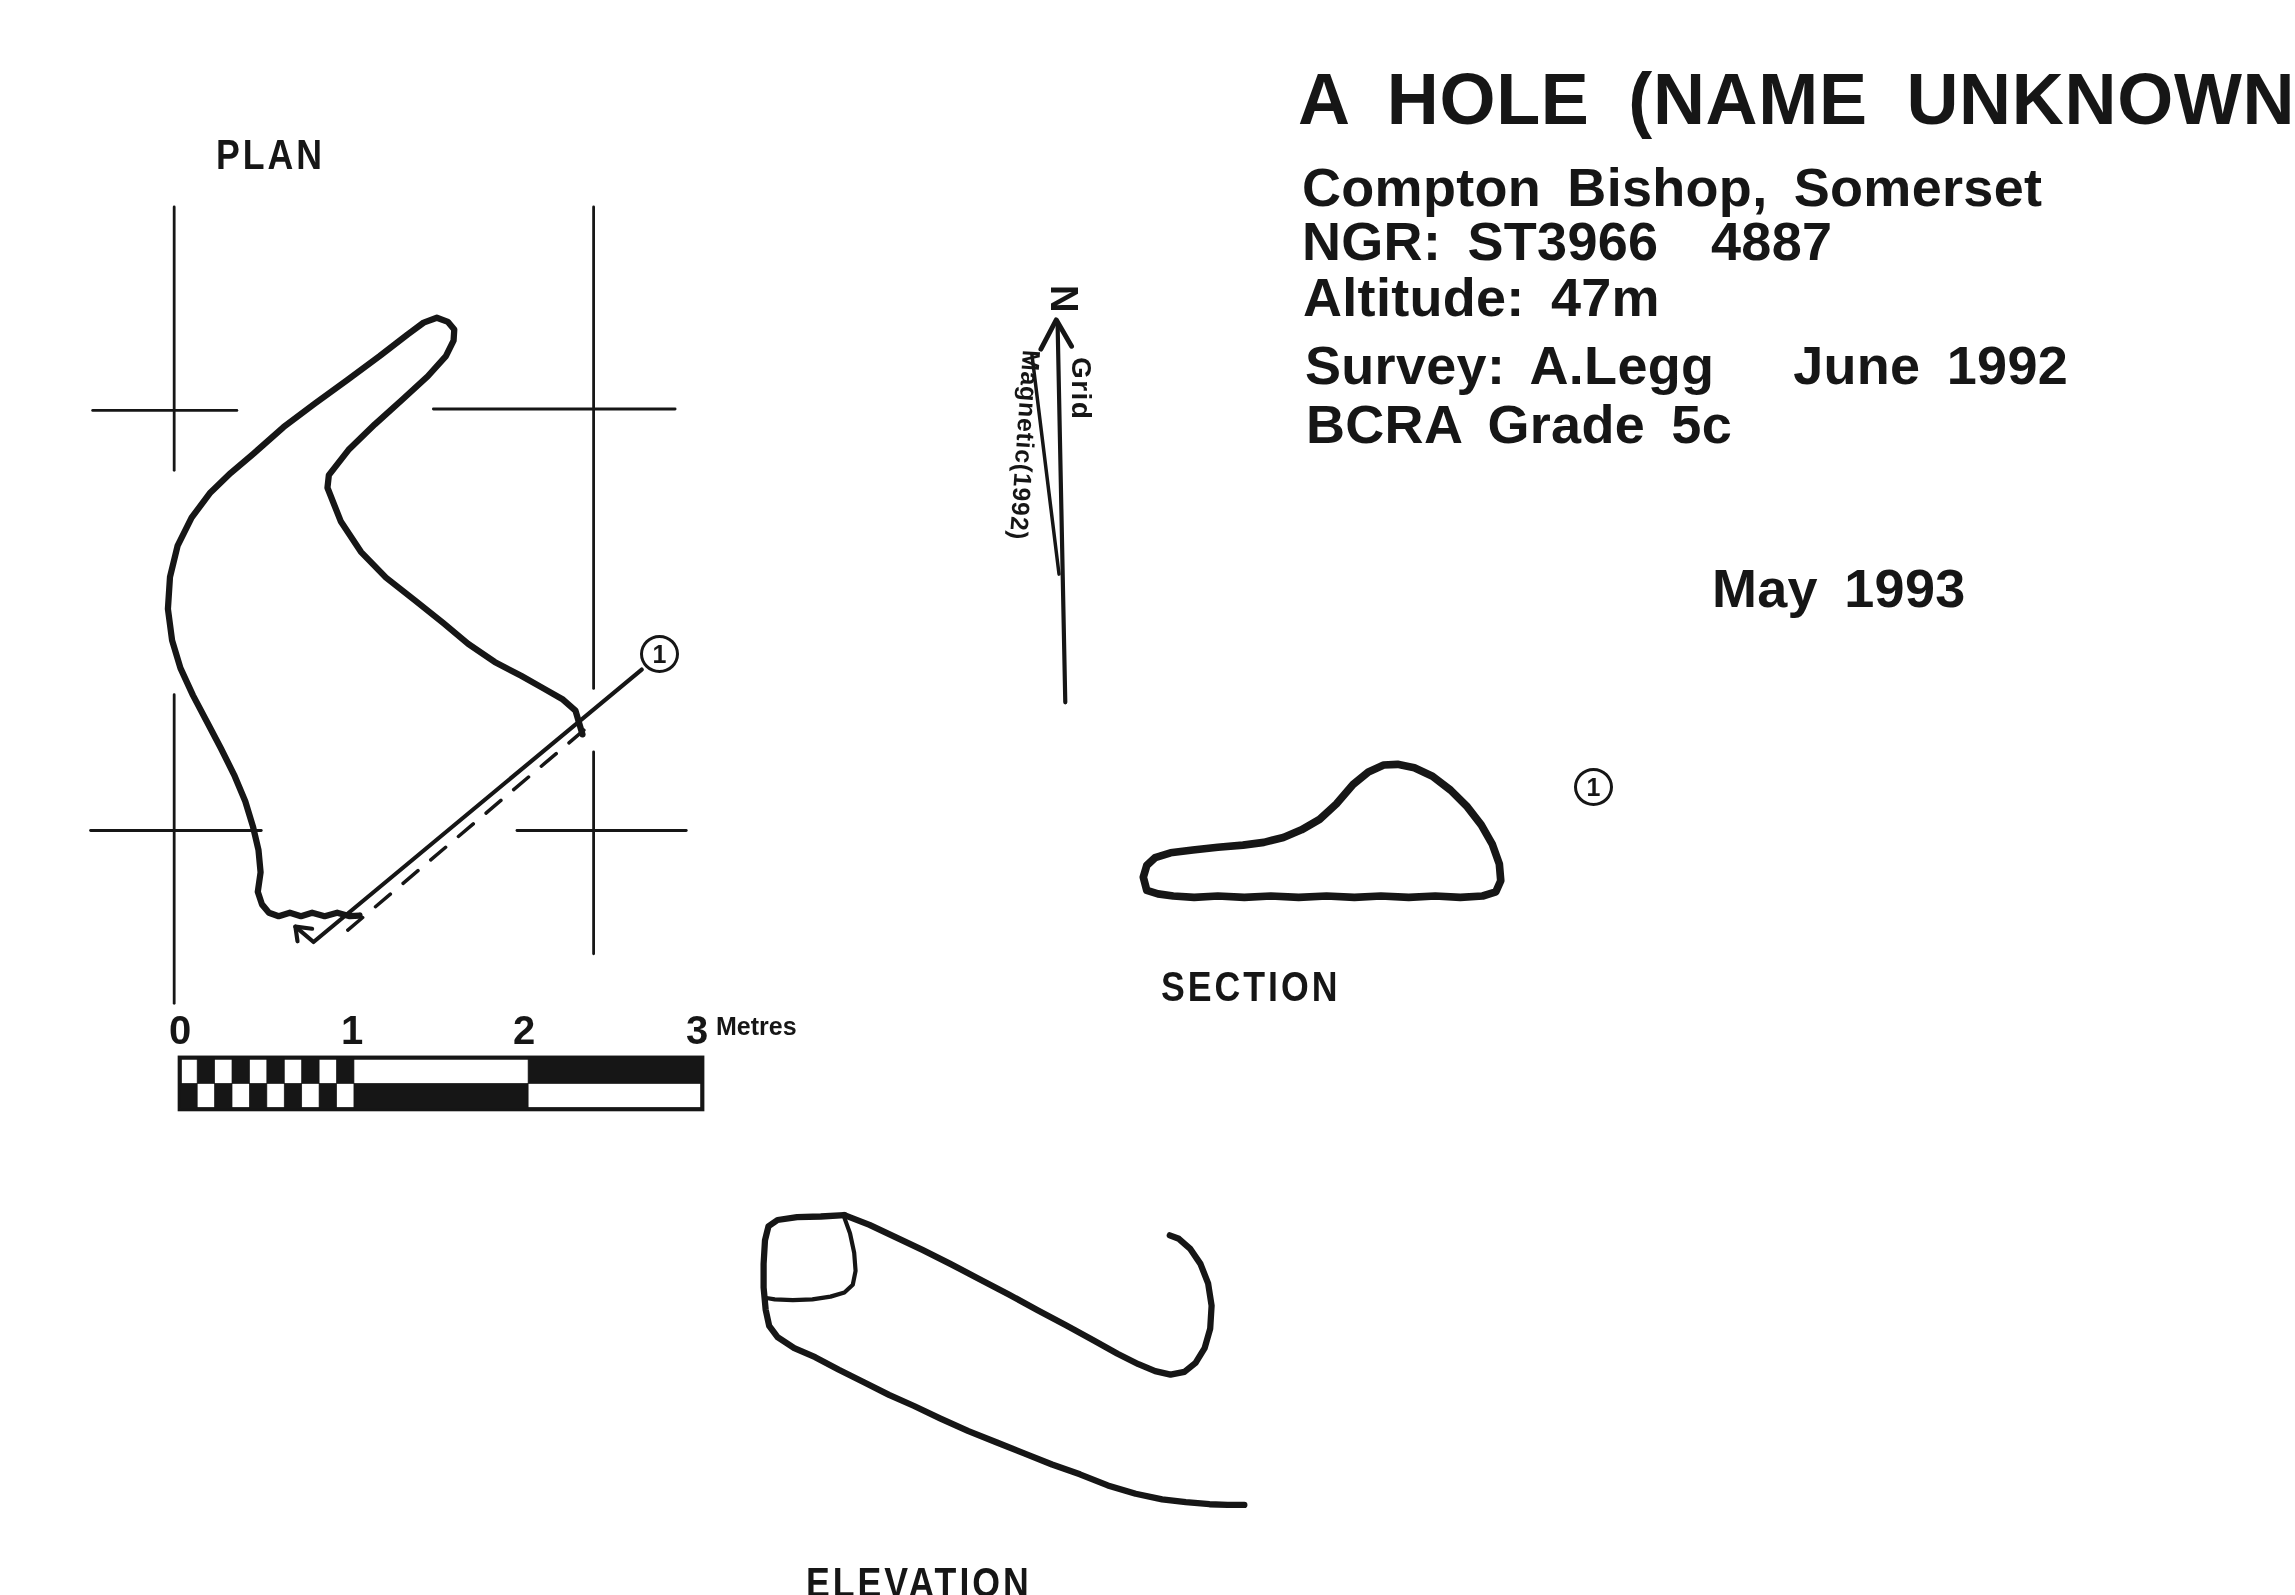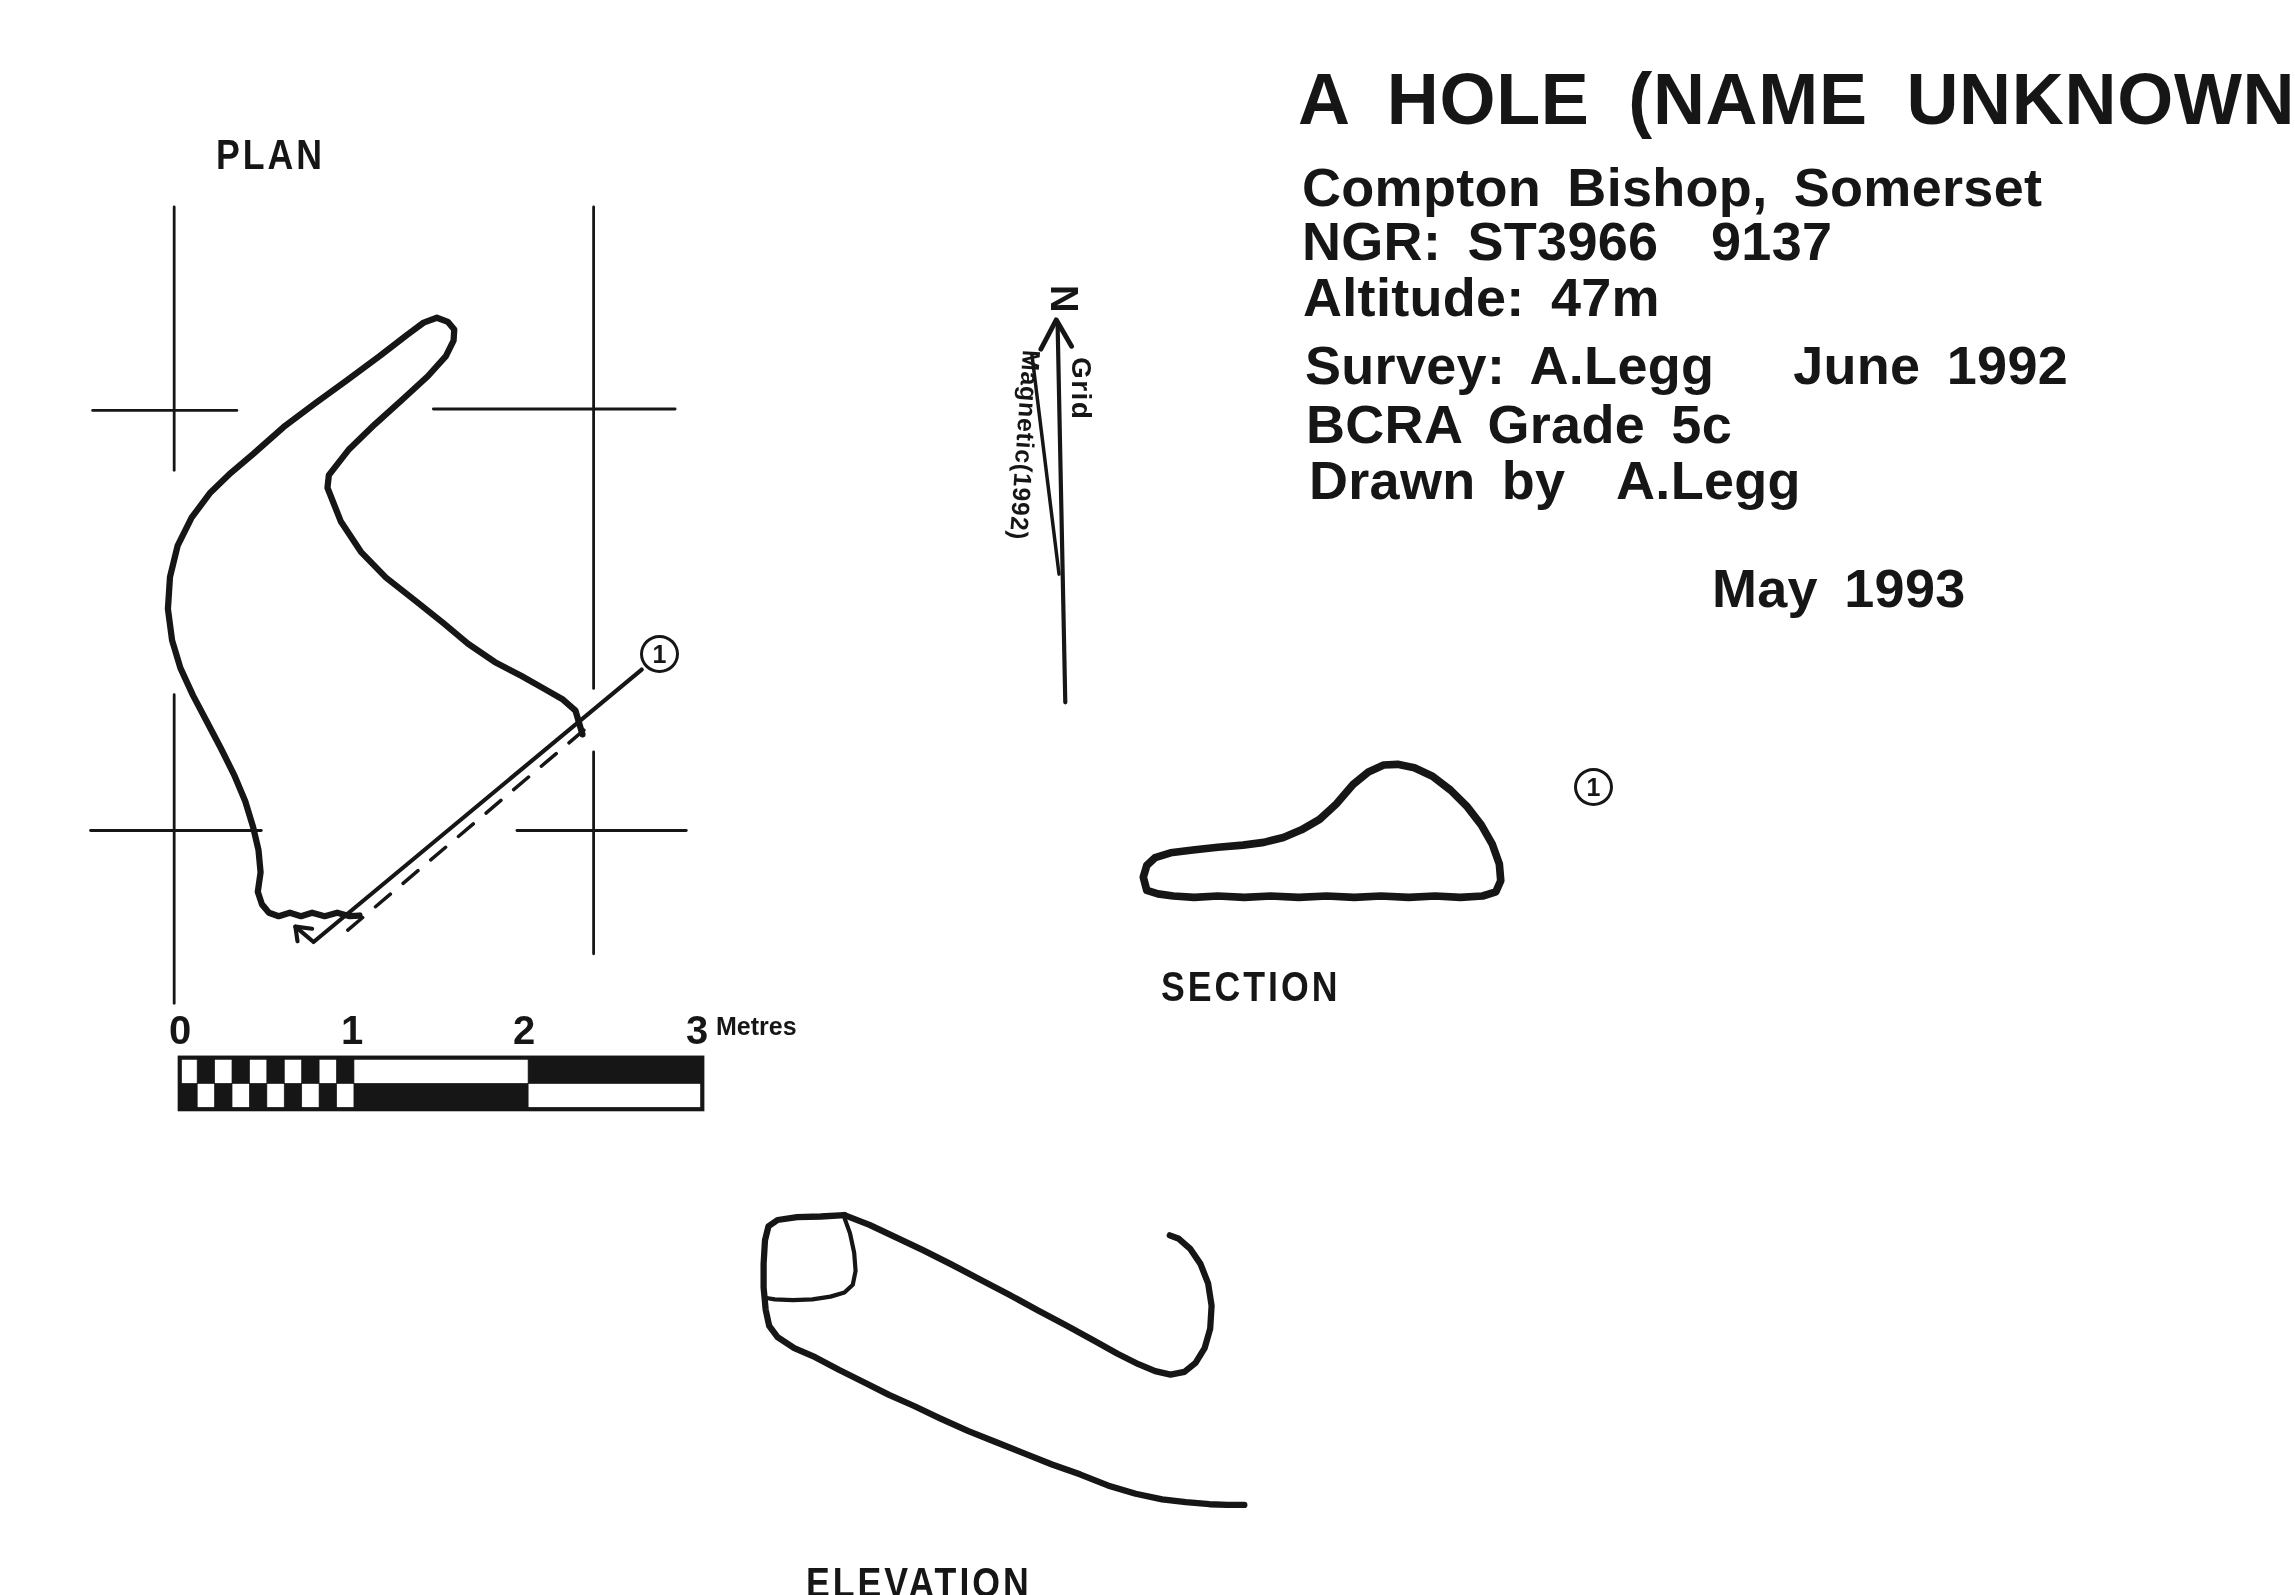--- a/index.html
+++ b/index.html
@@ -106,25 +106,24 @@
       </g>
     </g>
   </svg>
 
   <div class="t viewlabel" style="left:216px; top:98px;">PLAN</div>
   <div class="t viewlabel" style="left:1161px; top:930px;">SECTION</div>
   <div class="t viewlabel" style="left:806px; top:1526px;">ELEVATION</div>
 
   <div class="t title" style="left:1298px; top:26.5px;">A HOLE (NAME UNKNOWN)</div>
   <div class="t info" style="left:1302px; top:120px;">Compton Bishop, Somerset</div>
-  <div class="t info" style="left:1302px; top:174px;">NGR: ST3966  9137</div>
+  <div class="t info" style="left:1302px; top:174px;">NGR: ST3966  4887</div>
   <div class="t info" style="left:1303px; top:230px;">Altitude: 47m</div>
   <div class="t info" style="left:1305px; top:298px;">Survey: A.Legg   June 1992</div>
   <div class="t info" style="left:1306px; top:357px;">BCRA Grade 5c</div>
-  <div class="t info" style="left:1309px; top:413px;">Drawn by  A.Legg</div>
   <div class="t info" style="left:1712px; top:521px;">May 1993</div>
 
   <div class="t rot n-label" style="left:1083px; top:249px;">N</div>
   <div class="t rot grid-label" style="left:1095px; top:321px;">Grid</div>
   <div class="t rot mag-label" style="left:1044px; top:315px;">Magnetic(1992)</div>
 
   <div class="t tick" style="left:180px; top:974px;">0</div>
   <div class="t tick" style="left:352px; top:974px;">1</div>
   <div class="t tick" style="left:524px; top:974px;">2</div>
   <div class="t tick" style="left:697px; top:974px;">3</div>

